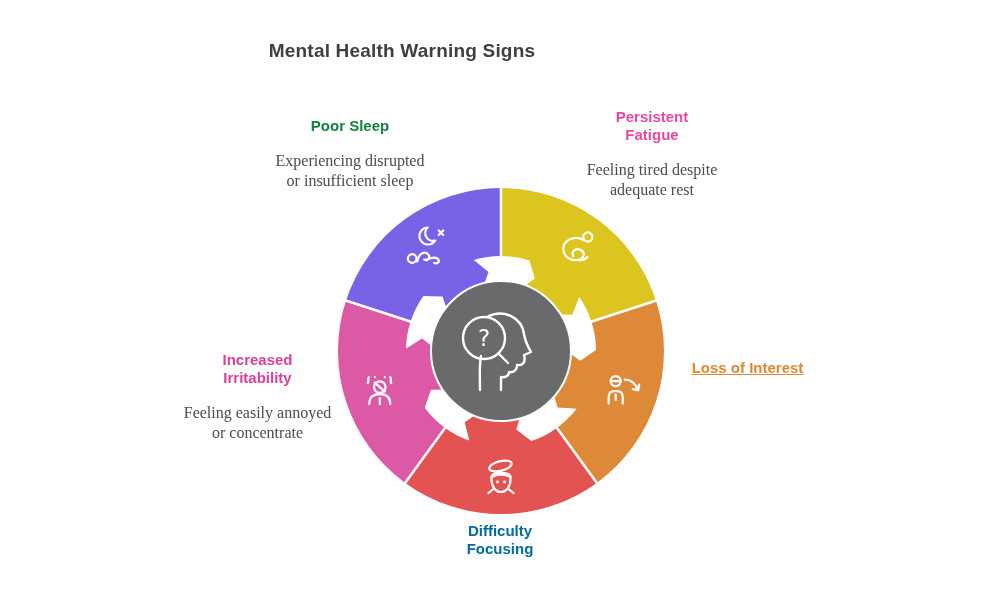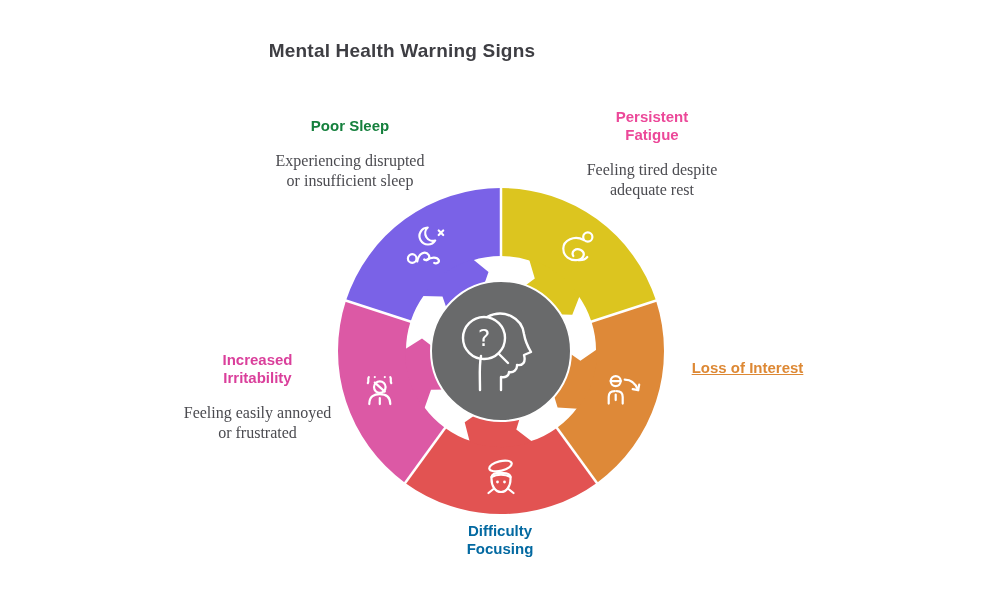--- a/index.html
+++ b/index.html
@@ -126,14 +126,14 @@
 
 <div class="label tight" style="left:390px;top:522px;width:220px;">
   <h3 style="color: #0369a1;">Difficulty
 Focusing</h3>
 </div>
 
 <div class="label tight" style="left:155px;top:351px;width:205px;">
   <h3 style="color: rgb(218, 63, 155);">Increased
 Irritability</h3>
   <p>Feeling easily annoyed
-or frustrated</p>
+or concentrate</p>
 </div>
 
 </body></html>

